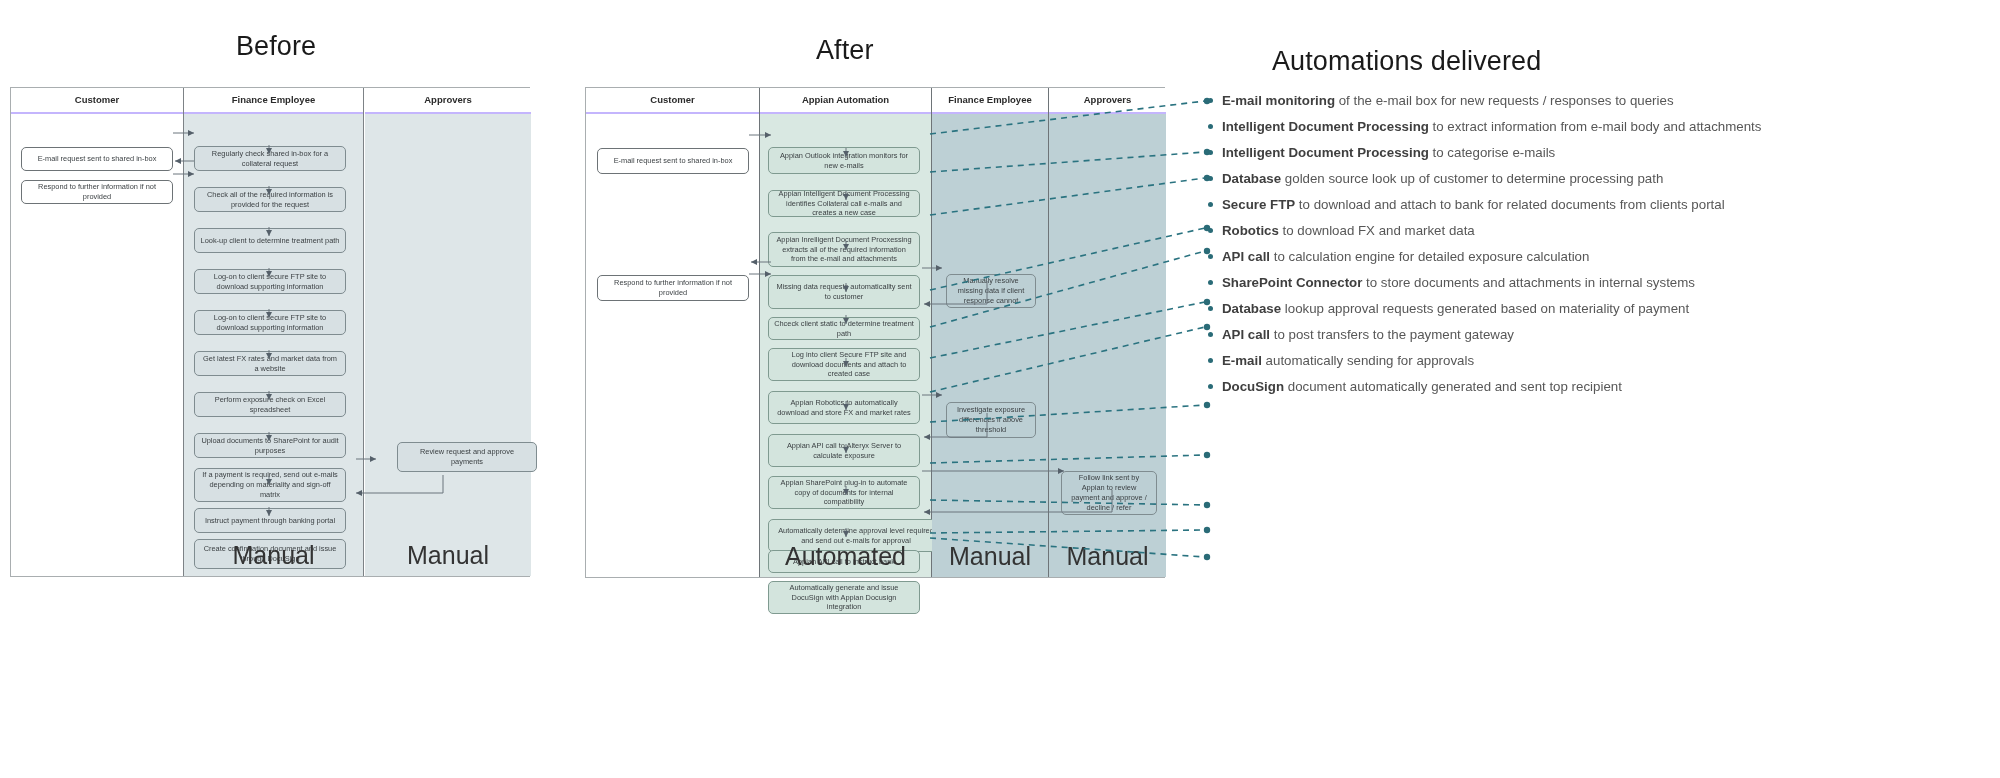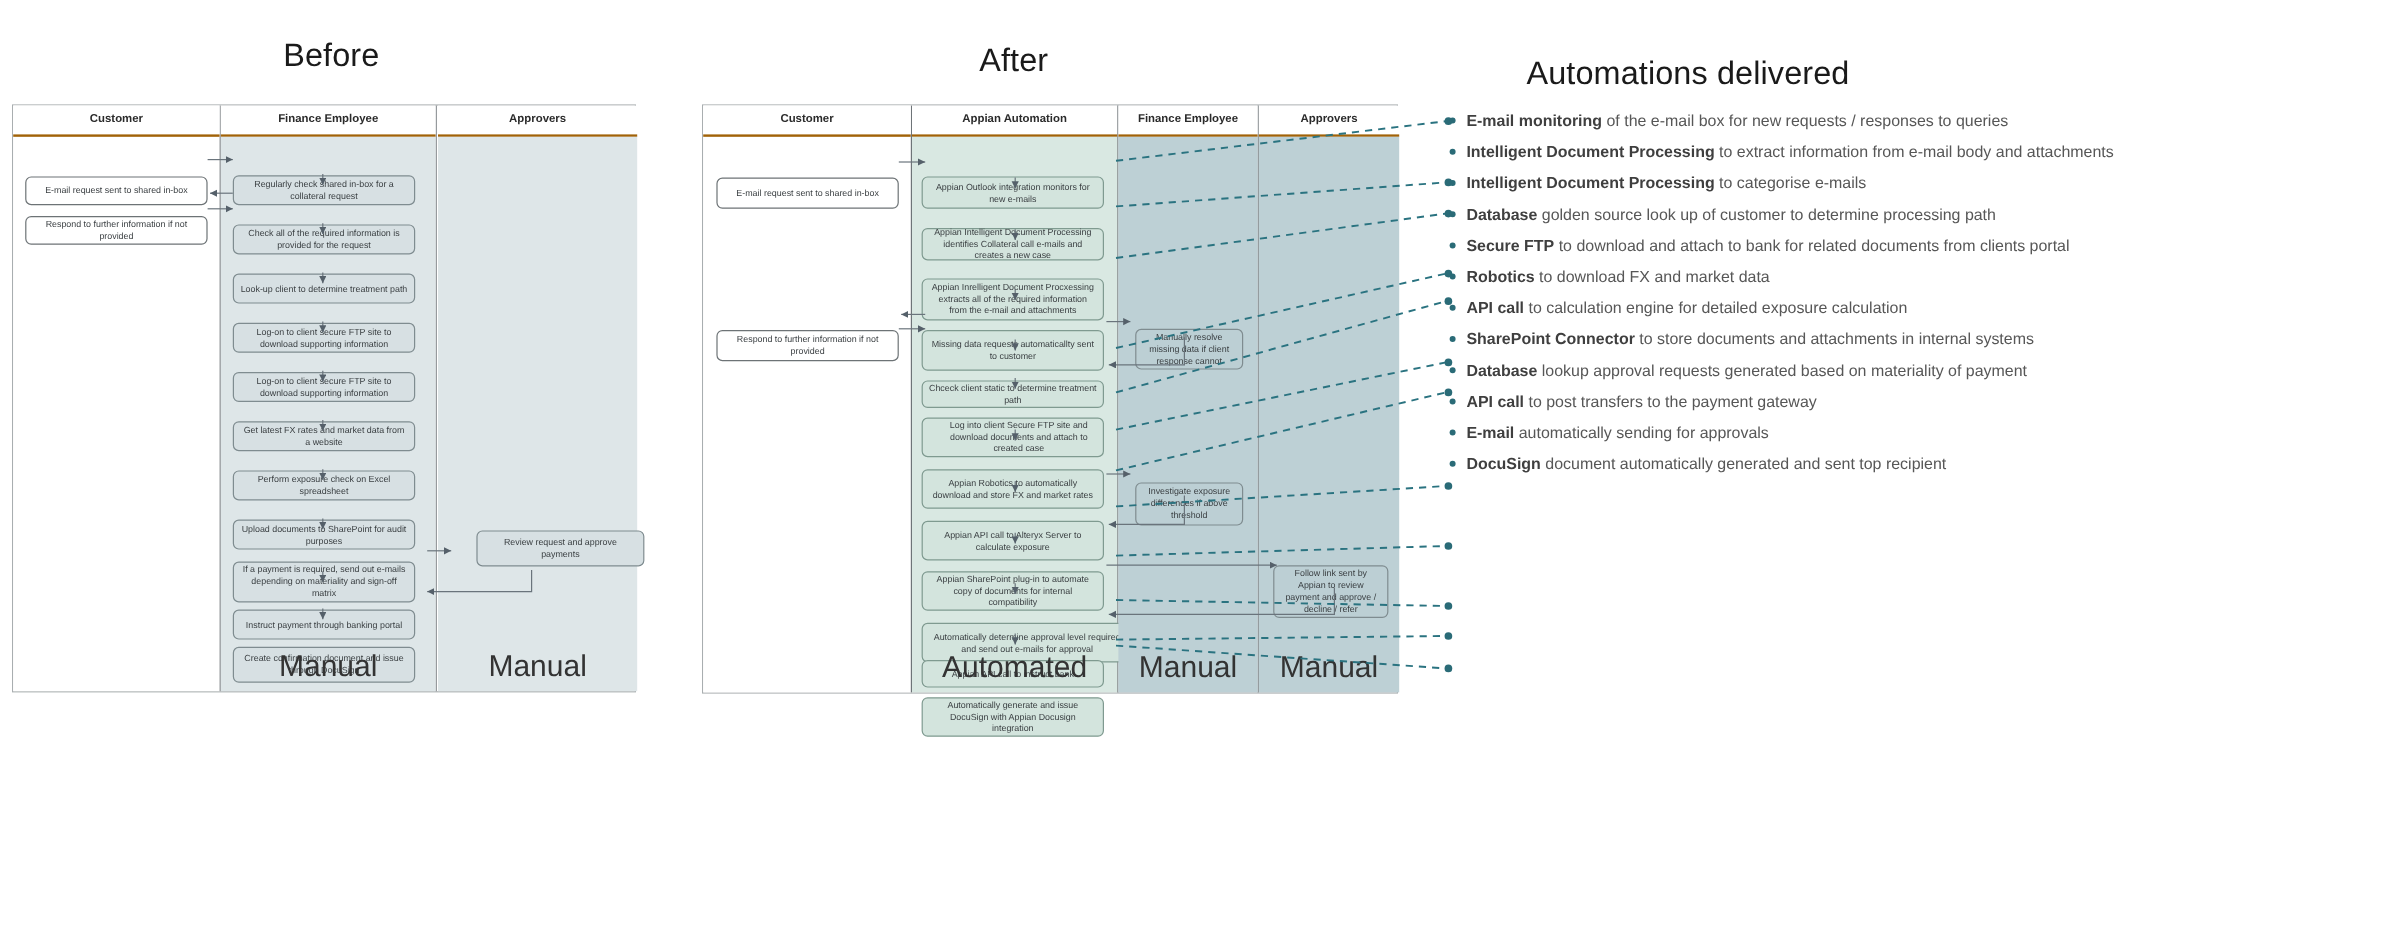--- a/index.html
+++ b/index.html
@@ -19,21 +19,21 @@
   #title-after{left:816px;top:35px;}
   #title-auto{left:1272px;top:46px;font-size:27px;}
 
   
   .diagram{position:absolute;box-sizing:border-box;}
   .lane{position:absolute;top:0;bottom:0;box-sizing:border-box;}
   .lane-head{
     position:absolute;left:0;right:0;top:0;height:26px;
     display:flex;align-items:center;justify-content:center;
     font-size:9.5px;font-weight:bold;color:#2b2b2b;
-    border-bottom:2px solid #a16207;background:#ffffff;
+    border-bottom:2px solid #c4b5fd;background:#ffffff;
     box-sizing:border-box;text-align:center;line-height:1.1;
   }
   .lane-body{position:absolute;left:0;right:0;top:26px;bottom:0;}
   .lane-footer{
     position:absolute;left:0;right:0;bottom:6px;text-align:center;
     font-size:25px;color:#333;font-weight:400;
   }
 
   
   .pbox{

